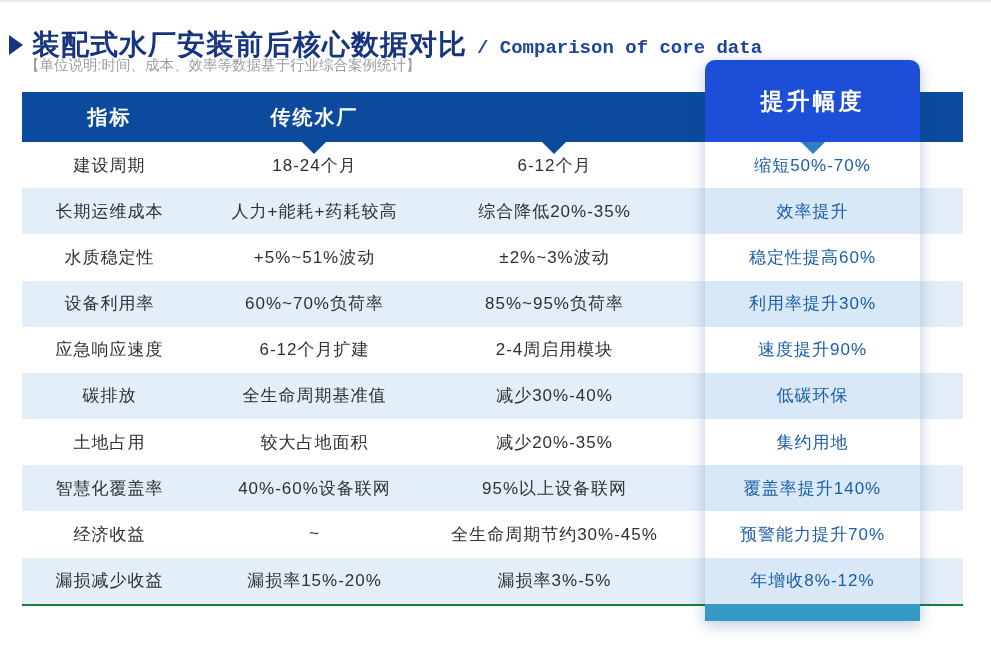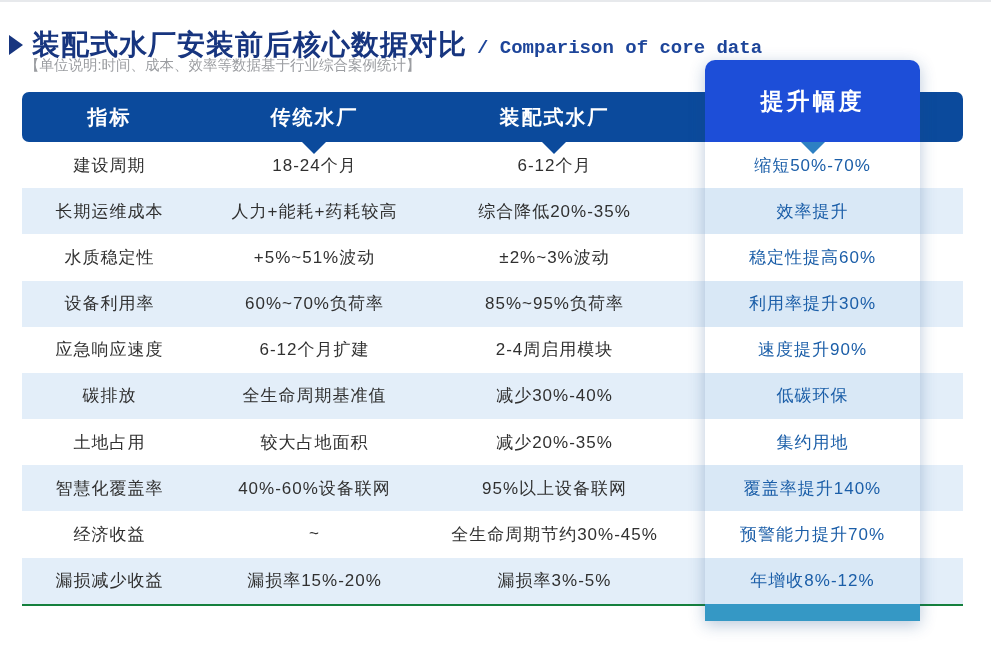--- a/index.html
+++ b/index.html
@@ -12,21 +12,21 @@
   }
   
   .title-row{position:absolute;left:9px;top:24px;display:flex;align-items:center;font-family:Liberation Mono, monospace;}
   .bullet{width:0;height:0;border-left:14px solid #17357f;border-top:10px solid transparent;border-bottom:10px solid transparent;margin-right:9px;}
   .title-cn{font-size:28px;font-weight:bold;color:#17357f;letter-spacing:1px;}
   .title-en{font-size:19px;font-weight:600;color:#1d459a;margin-left:10px;padding-top:6px;text-align:right;}
   .subtitle{position:absolute;left:25px;top:54px;font-size:14.5px;color:#9b9da1;}
 
   
   .table{position:absolute;left:22px;top:90px;width:941px;}
-  .thead{display:flex;height:50px;background:#0b4a9c;color:#ffffff;font-weight:bold;font-size:20px;border-radius:7px;}
+  .thead{display:flex;height:50px;background:#0b4a9c;color:#ffffff;font-weight:bold;font-size:20px;}
   .th{display:flex;align-items:center;justify-content:center;letter-spacing:2px;}
   .c1{width:175px;} .c2{width:235px;} .c3{width:245px;} .c4{width:286px;}
   .tri{position:absolute;top:50px;width:0;height:0;
        border-left:12px solid transparent;border-right:12px solid transparent;border-top:12px solid #0b4a9c;}
   .tri-col2{left:280px;} .tri-col3{left:520px;}
   .rows{border-bottom:2px solid #15803d;}
   .row{display:flex;height:46.18px;font-size:17px;color:#303030;}
   .row:nth-child(even){background:#e3eef9;}
   .cell{display:flex;align-items:center;justify-content:center;letter-spacing:1px;}
 
@@ -52,21 +52,20 @@
   <span class="bullet"></span>
   <span class="title-cn">装配式水厂安装前后核心数据对比</span>
   <span class="title-en">/ Comparison of core data</span>
 </div>
 <div class="subtitle">【单位说明:时间、成本、效率等数据基于行业综合案例统计】</div>
 
 <div class="table">
   <div class="thead">
     <div class="th c1">指标</div>
     <div class="th c2">传统水厂</div>
-    <div class="th c3">装配式水厂</div>
     <div class="th c4"></div>
   </div>
   <span class="tri tri-col2"></span>
   <span class="tri tri-col3"></span>
 
   <div class="rows">
       <div class="row">
         <div class="cell c1">建设周期</div>
         <div class="cell c2">18-24个月</div>
         <div class="cell c3">6-12个月</div>

